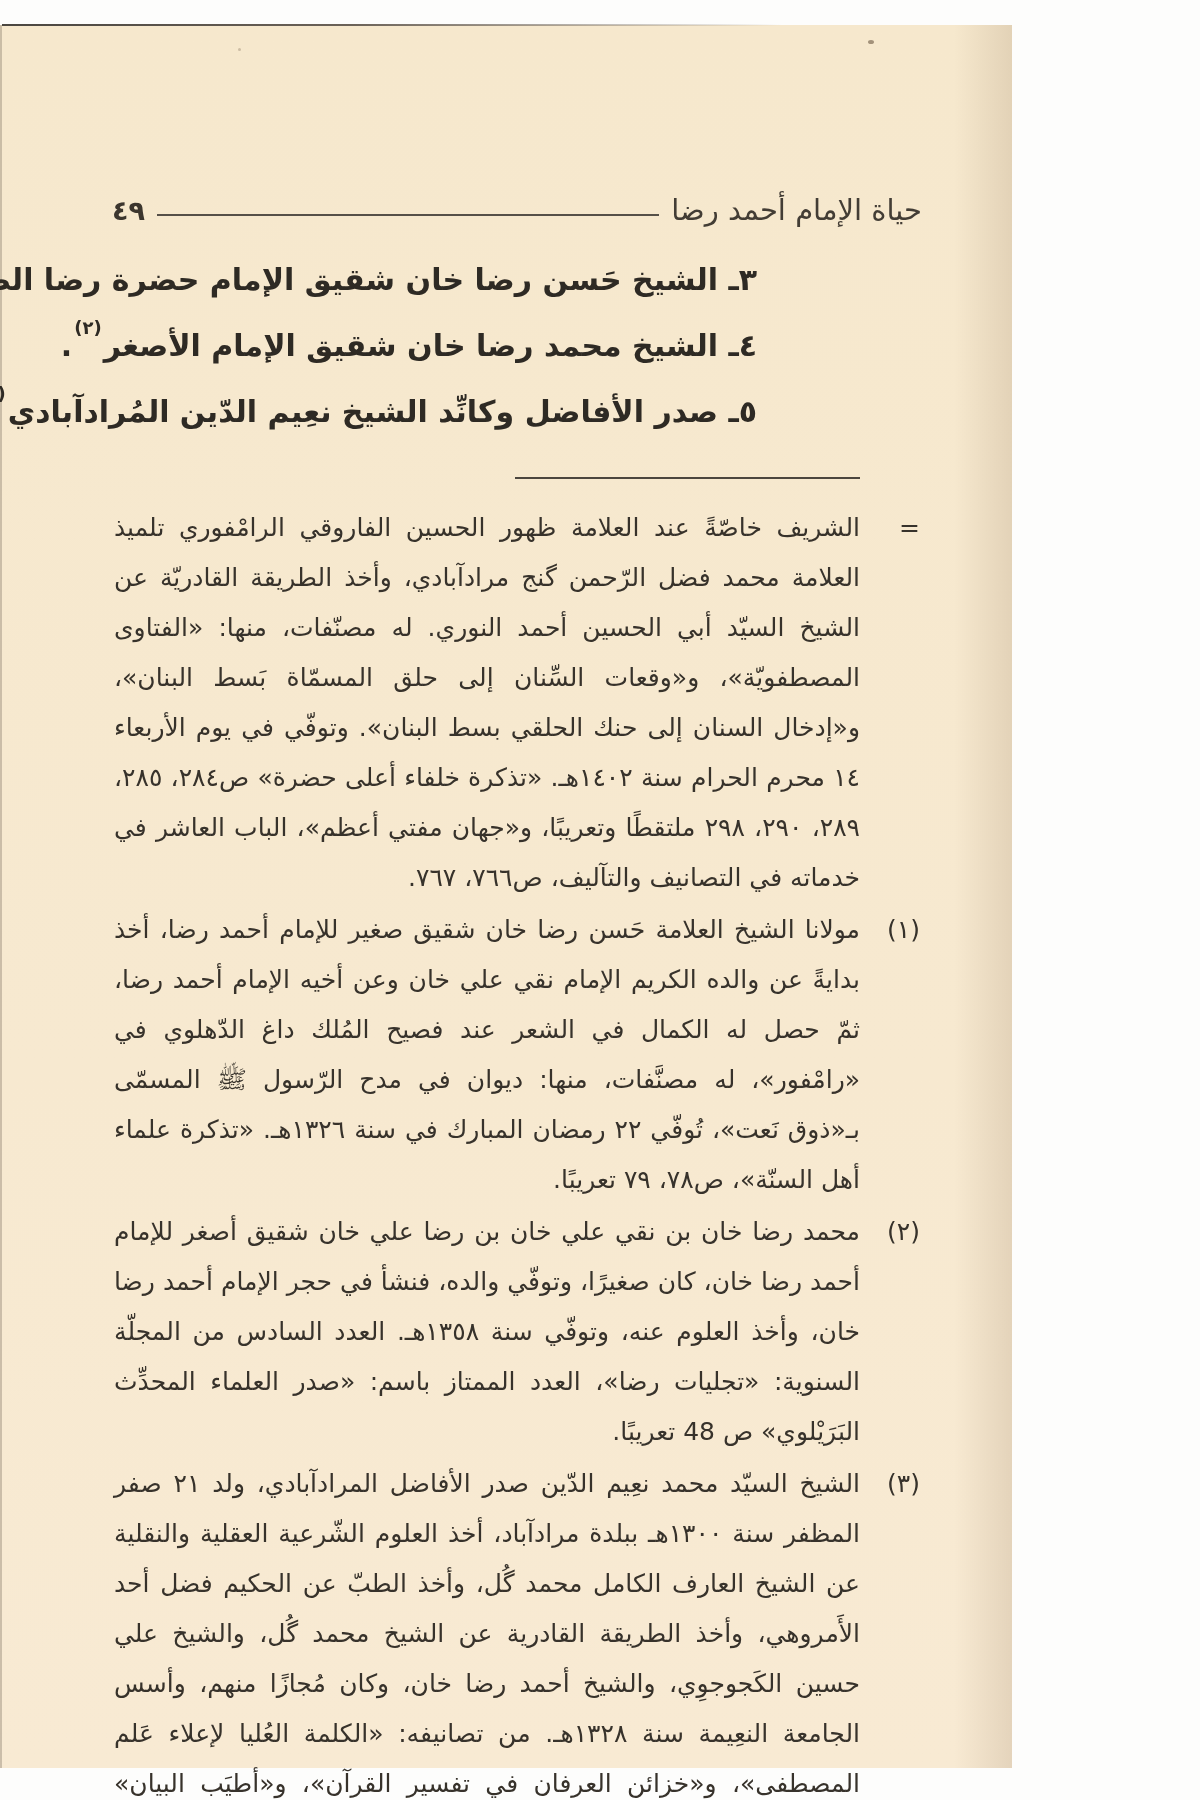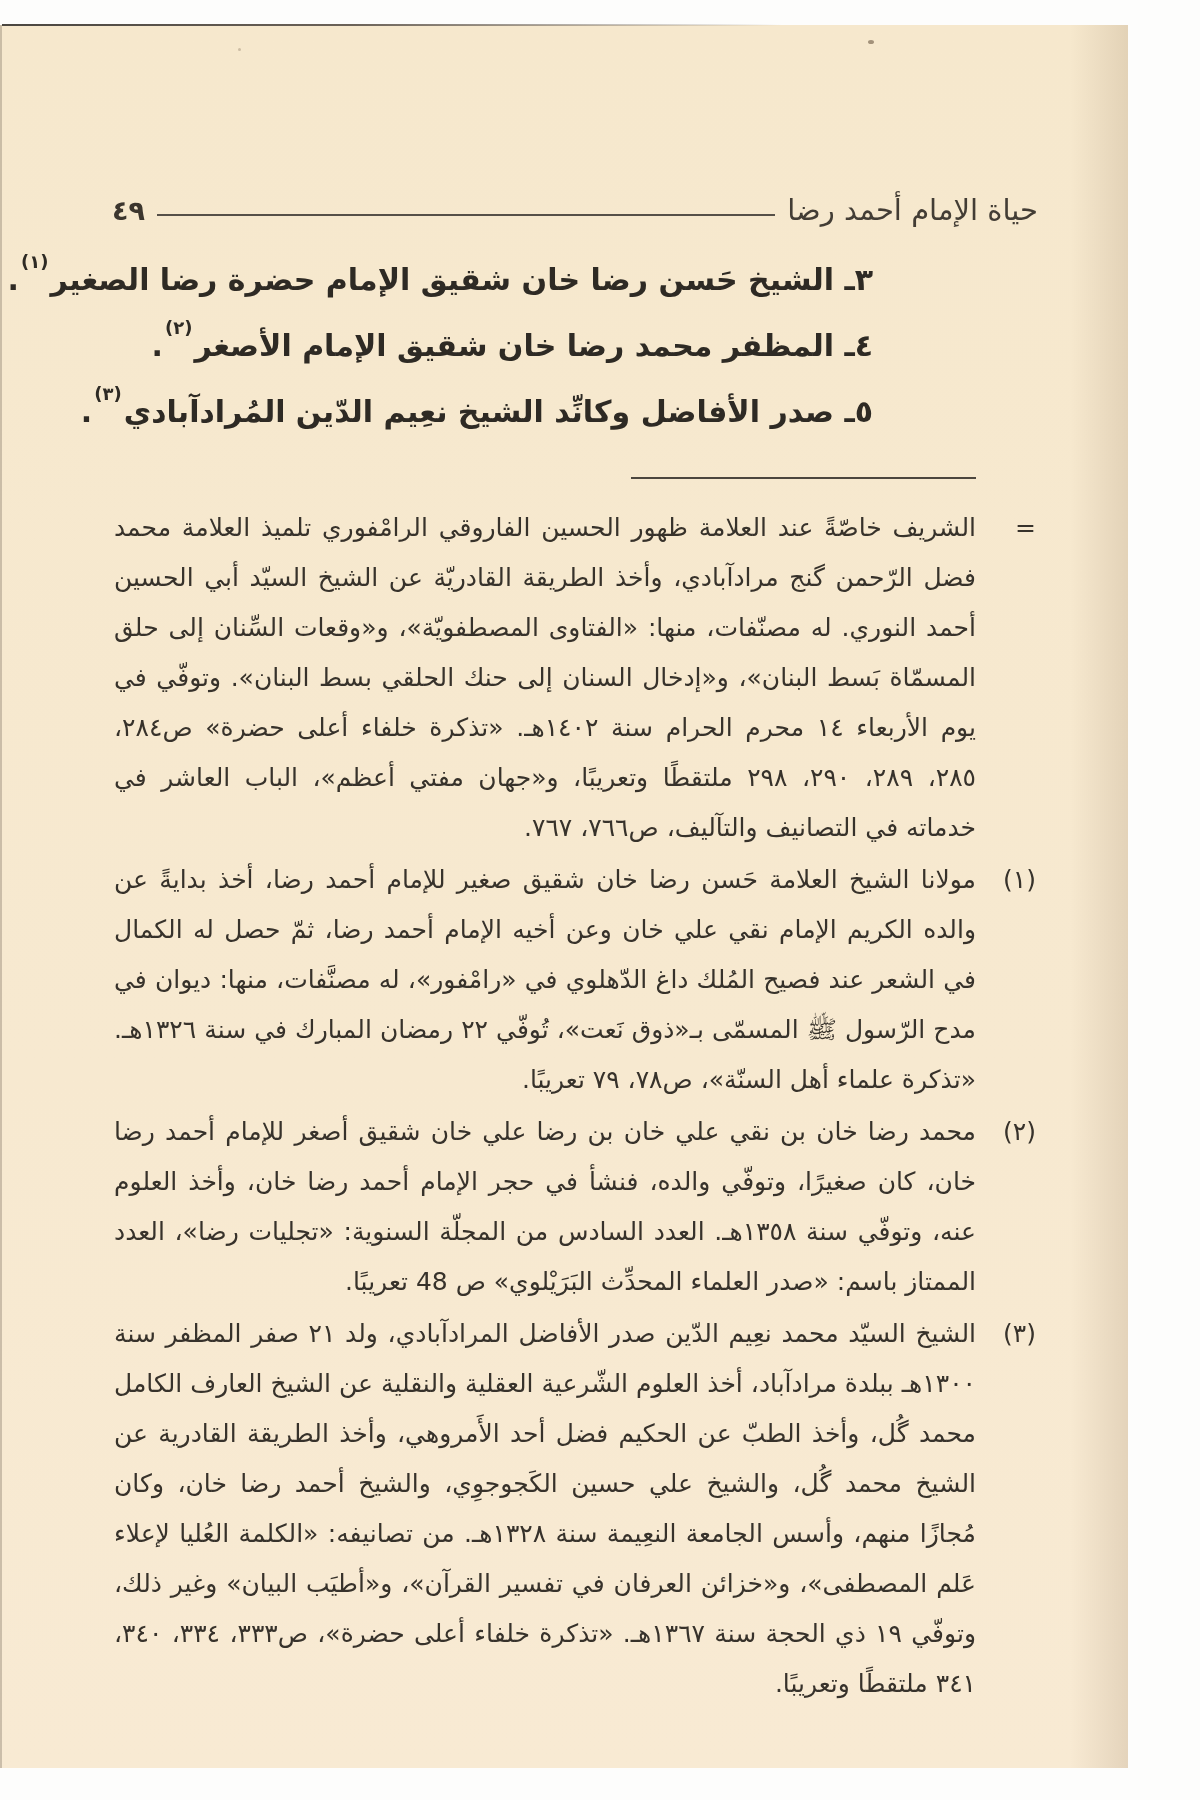--- a/index.html
+++ b/index.html
@@ -7,21 +7,21 @@
     width: 1200px; height: 1800px;
     overflow: hidden;
     background: #fdfdfc;
     font-family: "DejaVu Sans", sans-serif;
   }
   .scan { position: relative; width: 1200px; height: 1800px; }
 
   
   .page {
     position: absolute; top: 25px; left: 0;
-    width: 1128px; height: 1743px;
+    width: 1012px; height: 1743px;
     background: linear-gradient(180deg, #f6e8cd 0%, #f7e9d0 60%, #f8ead3 100%);
     border-left: 2px solid rgba(120,110,95,0.35);
     box-sizing: border-box;
   }
   
   .page-edge-top {
     position: absolute; top: -1px; left: 0;
     width: 780px; height: 2px;
     background: linear-gradient(to right, #4a4640 0%, #6b6258 45%, rgba(107,98,88,0) 100%);
   }
@@ -111,21 +111,21 @@
     <div class="speck s2"></div>
 
     <div class="header">
       <span class="pagenum">٤٩</span>
       <span class="hrule"></span>
       <span class="btitle">حياة الإمام أحمد رضا</span>
     </div>
 
     <div class="main-list">
       <div class="main-line"><span>٣ـ الشيخ حَسن رضا خان شقيق الإمام حضرة رضا الصغير</span><sup class="fnref">(١)</sup><span>.</span></div>
-      <div class="main-line"><span>٤ـ المظفر محمد رضا خان شقيق الإمام الأصغر</span><sup class="fnref">(٢)</sup><span>.</span></div>
+      <div class="main-line"><span>٤ـ الشيخ محمد رضا خان شقيق الإمام الأصغر</span><sup class="fnref">(٢)</sup><span>.</span></div>
       <div class="main-line"><span>٥ـ صدر الأفاضل وكانِّد الشيخ نعِيم الدّين المُرادآبادي</span><sup class="fnref">(٣)</sup><span>.</span></div>
     </div>
 
     <div class="fn-sep"></div>
 
     <div class="footnotes">
       <p class="fn">
         <span class="fn-marker">=</span>
         <span class="fn-text">الشريف خاصّةً عند العلامة ظهور الحسين الفاروقي الرامْفوري تلميذ العلامة محمد فضل الرّحمن گنج مرادآبادي، وأخذ الطريقة القادريّة عن الشيخ السيّد أبي الحسين أحمد النوري. له مصنّفات، منها: «الفتاوى المصطفويّة»، و«وقعات السِّنان إلى حلق المسمّاة بَسط البنان»، و«إدخال السنان إلى حنك الحلقي بسط البنان». وتوفّي في يوم الأربعاء ١٤ محرم الحرام سنة ١٤٠٢هـ. «تذكرة خلفاء أعلى حضرة» ص٢٨٤، ٢٨٥، ٢٨٩، ٢٩٠، ٢٩٨ ملتقطًا وتعريبًا، و«جهان مفتي أعظم»، الباب العاشر في خدماته في التصانيف والتآليف، ص٧٦٦، ٧٦٧.</span>
       </p>

